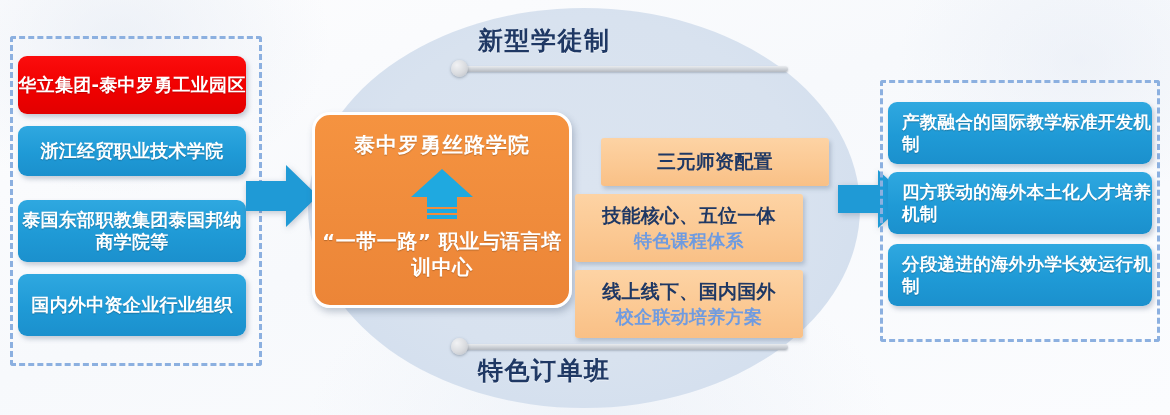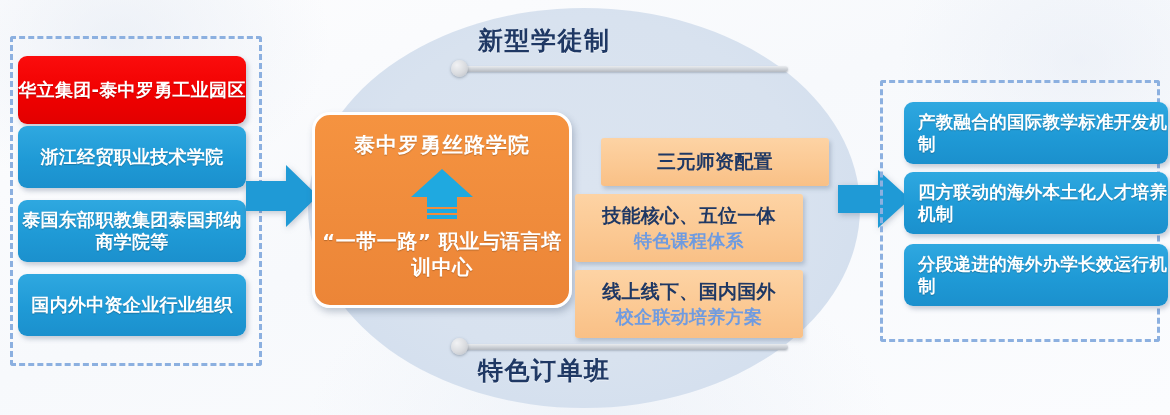--- a/index.html
+++ b/index.html
@@ -77,26 +77,25 @@
   }
   .card.peach .sub {
     color: #6f9be0;
     font-size: 18px;
     margin-top: 2px;
   }
   .card.align-left {
     align-items: flex-start;
     text-align: left;
     padding-left: 14px;
-    margin-left: 16px;
-  }
-
-  
-  #left-card-0 { left: 18px; top: 56px;  width: 228px; height: 68px; }
-  #left-card-1 { left: 18px; top: 126px; width: 228px; height: 62px; }
+  }
+
+  
+  #left-card-0 { left: 18px; top: 56px;  width: 228px; height: 58px; }
+  #left-card-1 { left: 18px; top: 126px; width: 228px; height: 50px; }
   #left-card-2 { left: 18px; top: 200px; width: 228px; height: 62px; }
   #left-card-3 { left: 18px; top: 274px; width: 228px; height: 62px; }
 
   
   #hub {
     position: absolute;
     left: 312px;
     top: 112px;
     width: 260px;
     height: 196px;

